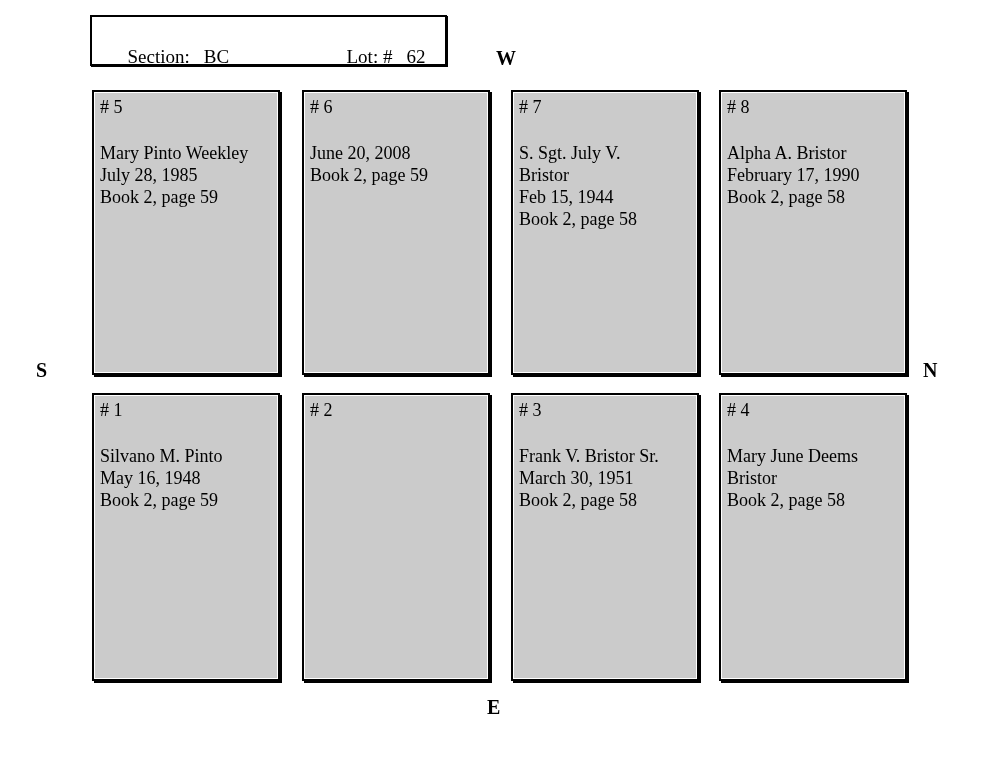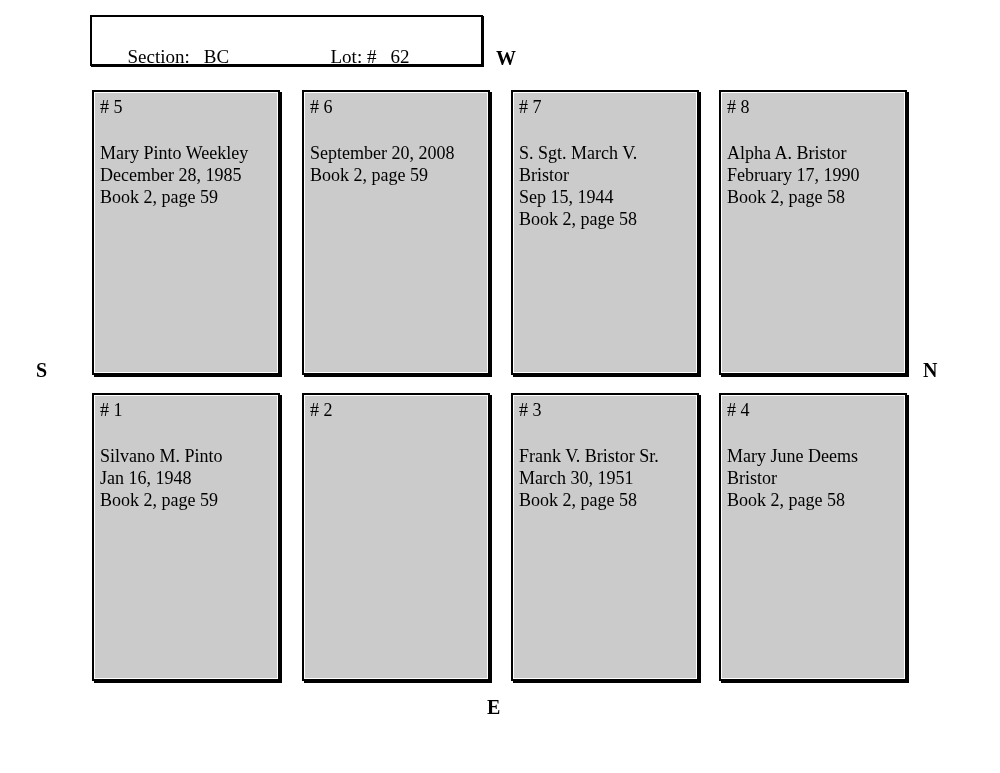--- a/index.html
+++ b/index.html
@@ -14,37 +14,37 @@
     color: #000000;
     position: relative;
     overflow: hidden;
   }
 
   
   .header-box {
     position: absolute;
     left: 90px;
     top: 15px;
-    width: 393px;
+    width: 357px;
     height: 51px;
     box-sizing: border-box;
     background: #ffffff;
     border: 2px solid #000000;
     box-shadow: 1px 1px 0 #000000;
     font-size: 19px;
   }
   .header-section {
     position: absolute;
     left: 7px;
     top: 7px;
     white-space: pre;
   }
   .header-lot {
     position: absolute;
-    left: 210px;
+    left: 226px;
     top: 7px;
     white-space: pre;
   }
   .header-value {
     margin-left: 14px;
   }
 
   
   .compass {
     position: absolute;
@@ -98,52 +98,52 @@
   </div>
 
   <div class="compass compass-w">W</div>
   <div class="compass compass-s">S</div>
   <div class="compass compass-n">N</div>
   <div class="compass compass-e">E</div>
 
   <div class="plot row-top col-0">
     <div class="plot-number"># 5</div>
     <div class="plot-line">Mary Pinto Weekley</div>
-    <div class="plot-line">December 28, 1985</div>
+    <div class="plot-line">July 28, 1985</div>
     <div class="plot-line">Book 2, page 59</div>
     <div class="plot-line"></div>
   </div>
 
   <div class="plot row-top col-1">
     <div class="plot-number"># 6</div>
-    <div class="plot-line">September 20, 2008</div>
+    <div class="plot-line">June 20, 2008</div>
     <div class="plot-line">Book 2, page 59</div>
     <div class="plot-line"></div>
   </div>
 
   <div class="plot row-top col-2">
     <div class="plot-number"># 7</div>
-    <div class="plot-line">S. Sgt. March V.</div>
+    <div class="plot-line">S. Sgt. July V.</div>
     <div class="plot-line">Bristor</div>
-    <div class="plot-line">Sep 15, 1944</div>
+    <div class="plot-line">Feb 15, 1944</div>
     <div class="plot-line">Book 2, page 58</div>
   </div>
 
   <div class="plot row-top col-3">
     <div class="plot-number"># 8</div>
     <div class="plot-line">Alpha A. Bristor</div>
     <div class="plot-line">February 17, 1990</div>
     <div class="plot-line">Book 2, page 58</div>
     <div class="plot-line"></div>
   </div>
 
   <div class="plot row-bottom col-0">
     <div class="plot-number"># 1</div>
     <div class="plot-line">Silvano M. Pinto</div>
-    <div class="plot-line">Jan 16, 1948</div>
+    <div class="plot-line">May 16, 1948</div>
     <div class="plot-line">Book 2, page 59</div>
     <div class="plot-line"></div>
   </div>
 
   <div class="plot row-bottom col-1">
     <div class="plot-number"># 2</div>
     <div class="plot-line"></div>
     <div class="plot-line"></div>
     <div class="plot-line"></div>
     <div class="plot-line"></div>

